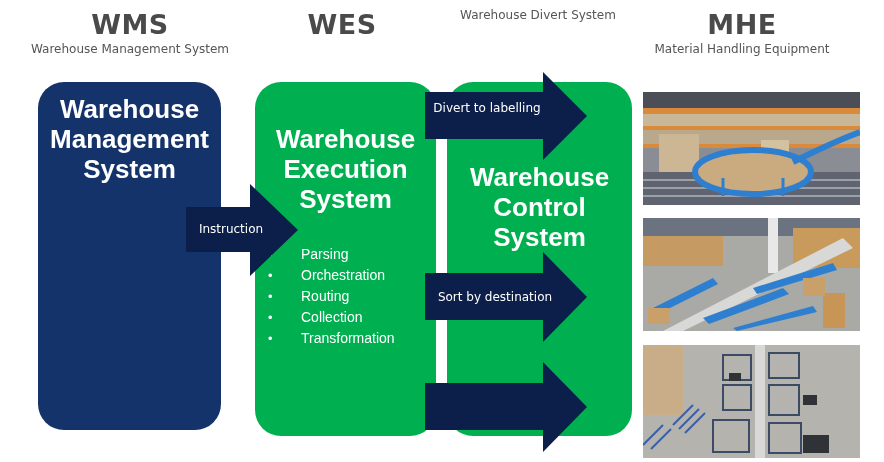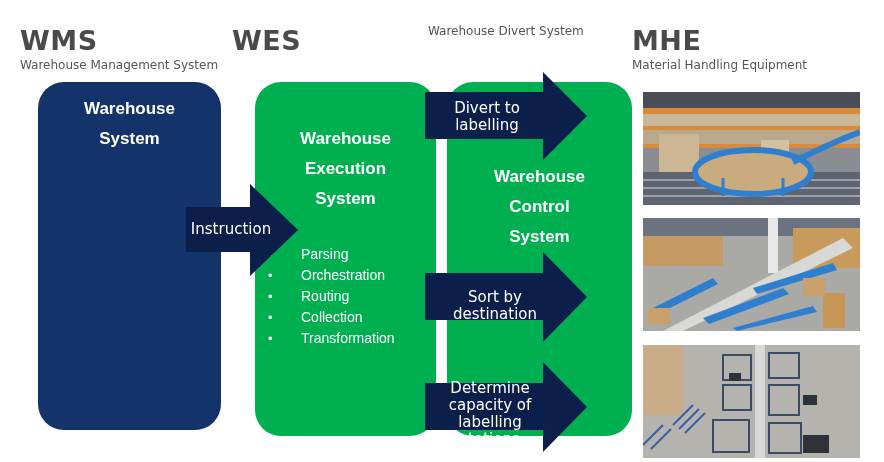--- a/index.html
+++ b/index.html
@@ -1,24 +1,24 @@
 <!DOCTYPE html>
 <html><head>
 <meta charset="utf-8">
 <style>
   html, body { margin: 0; padding: 0; }
   body { width: 884px; height: 462px; background: #ffffff; position: relative; overflow: hidden; font-family: "Liberation Sans", sans-serif; }
-  .hdr { position: absolute; top: 24px; color: #4a4a4a; }
+  .hdr { position: absolute; top: 8px; text-align: center; color: #4a4a4a; }
   .hdr .abbr { font-family: "DejaVu Sans", sans-serif; font-weight: bold; font-size: 27px; line-height: 34px; letter-spacing: 0.5px; }
   .hdr .full { font-family: "DejaVu Sans", sans-serif; font-size: 12px; line-height: 14px; color: #555; }
   .box { position: absolute; border-radius: 26px; }
-  .box-title { position: absolute; left: 0; right: 0; text-align: center; color: #ffffff; font-weight: bold; font-size: 17px; line-height: 30px; }
+  .box-title { position: absolute; left: 0; right: 0; text-align: center; color: #ffffff; font-weight: bold; font-size: 26px; line-height: 30px; }
   .arrow { position: absolute; }
   .arrow svg { position: absolute; left: 0; top: 0; }
-  .arrow-label { position: absolute; color: #ffffff; font-family: "DejaVu Sans", sans-serif; font-size: 15px; line-height: 17px; text-align: center; }
+  .arrow-label { position: absolute; color: #ffffff; font-family: "DejaVu Sans", sans-serif; font-size: 12px; line-height: 17px; text-align: center; }
   .bullets { position: absolute; left: 268px; top: 244px; margin: 0; padding: 0; list-style: none; color: #ffffff; font-size: 14px; line-height: 21px; }
   .bullets li { position: relative; padding-left: 33px; }
   .bullets li::before { content: "•"; position: absolute; left: 0; top: 0; font-size: 13px; }
   .photo { position: absolute; left: 643px; width: 217px; height: 113px; overflow: hidden; }
   .photo svg { display: block; }
 </style>
 </head>
 <body>
 
 <div class="hdr" style="left:20px; width:220px;">
@@ -32,20 +32,21 @@
   <div class="full">Warehouse Divert System</div>
 </div>
 <div class="hdr" style="left:632px; width:220px;">
   <div class="abbr">MHE</div>
   <div class="full">Material Handling Equipment</div>
 </div>
 
 <div class="box" style="left:38px; top:82px; width:183px; height:348px; background:#15336b;">
   <div class="box-title" style="top:12px;">
     <div>Warehouse</div>
+    <div>Management</div>
     <div>System</div>
   </div>
 </div>
 
 <div class="box" style="left:255px; top:82px; width:181px; height:354px; background:#00b050;">
   <div class="box-title" style="top:42px;">
     <div>Warehouse</div>
     <div>Execution</div>
     <div>System</div>
   </div>
@@ -90,25 +91,20 @@
   </svg>
   <div class="arrow-label" style="left:4px; top:37px; width:132px;">
     <div>Sort by destination</div>
   </div>
 </div>
 
 <div class="arrow" style="left:425px; top:362px; width:164px; height:92px;">
   <svg width="164" height="92">
     <polygon points="0,21 118,21 118,0 162,45 118,90 118,68 0,68" fill="#0c1f4b"></polygon>
   </svg>
-  <div class="arrow-label" style="left:4px; top:18px; width:122px;">
-    <div>Determine</div>
-    <div>capacity of</div>
-    <div>labelling stations</div>
-  </div>
 </div>
 
 <div class="photo" style="top:92px;">
   <svg width="217" height="113" viewBox="0 0 217 113">
     <rect width="217" height="113" fill="#8a8d93"></rect>
     <rect y="0" width="217" height="16" fill="#4b4e57"></rect>
     <rect y="16" width="217" height="6" fill="#d98a3a"></rect>
     <rect y="22" width="217" height="12" fill="#c9b79a"></rect>
     <rect y="34" width="217" height="4" fill="#d98a3a"></rect>
     <rect y="38" width="217" height="14" fill="#b9a88c"></rect>

